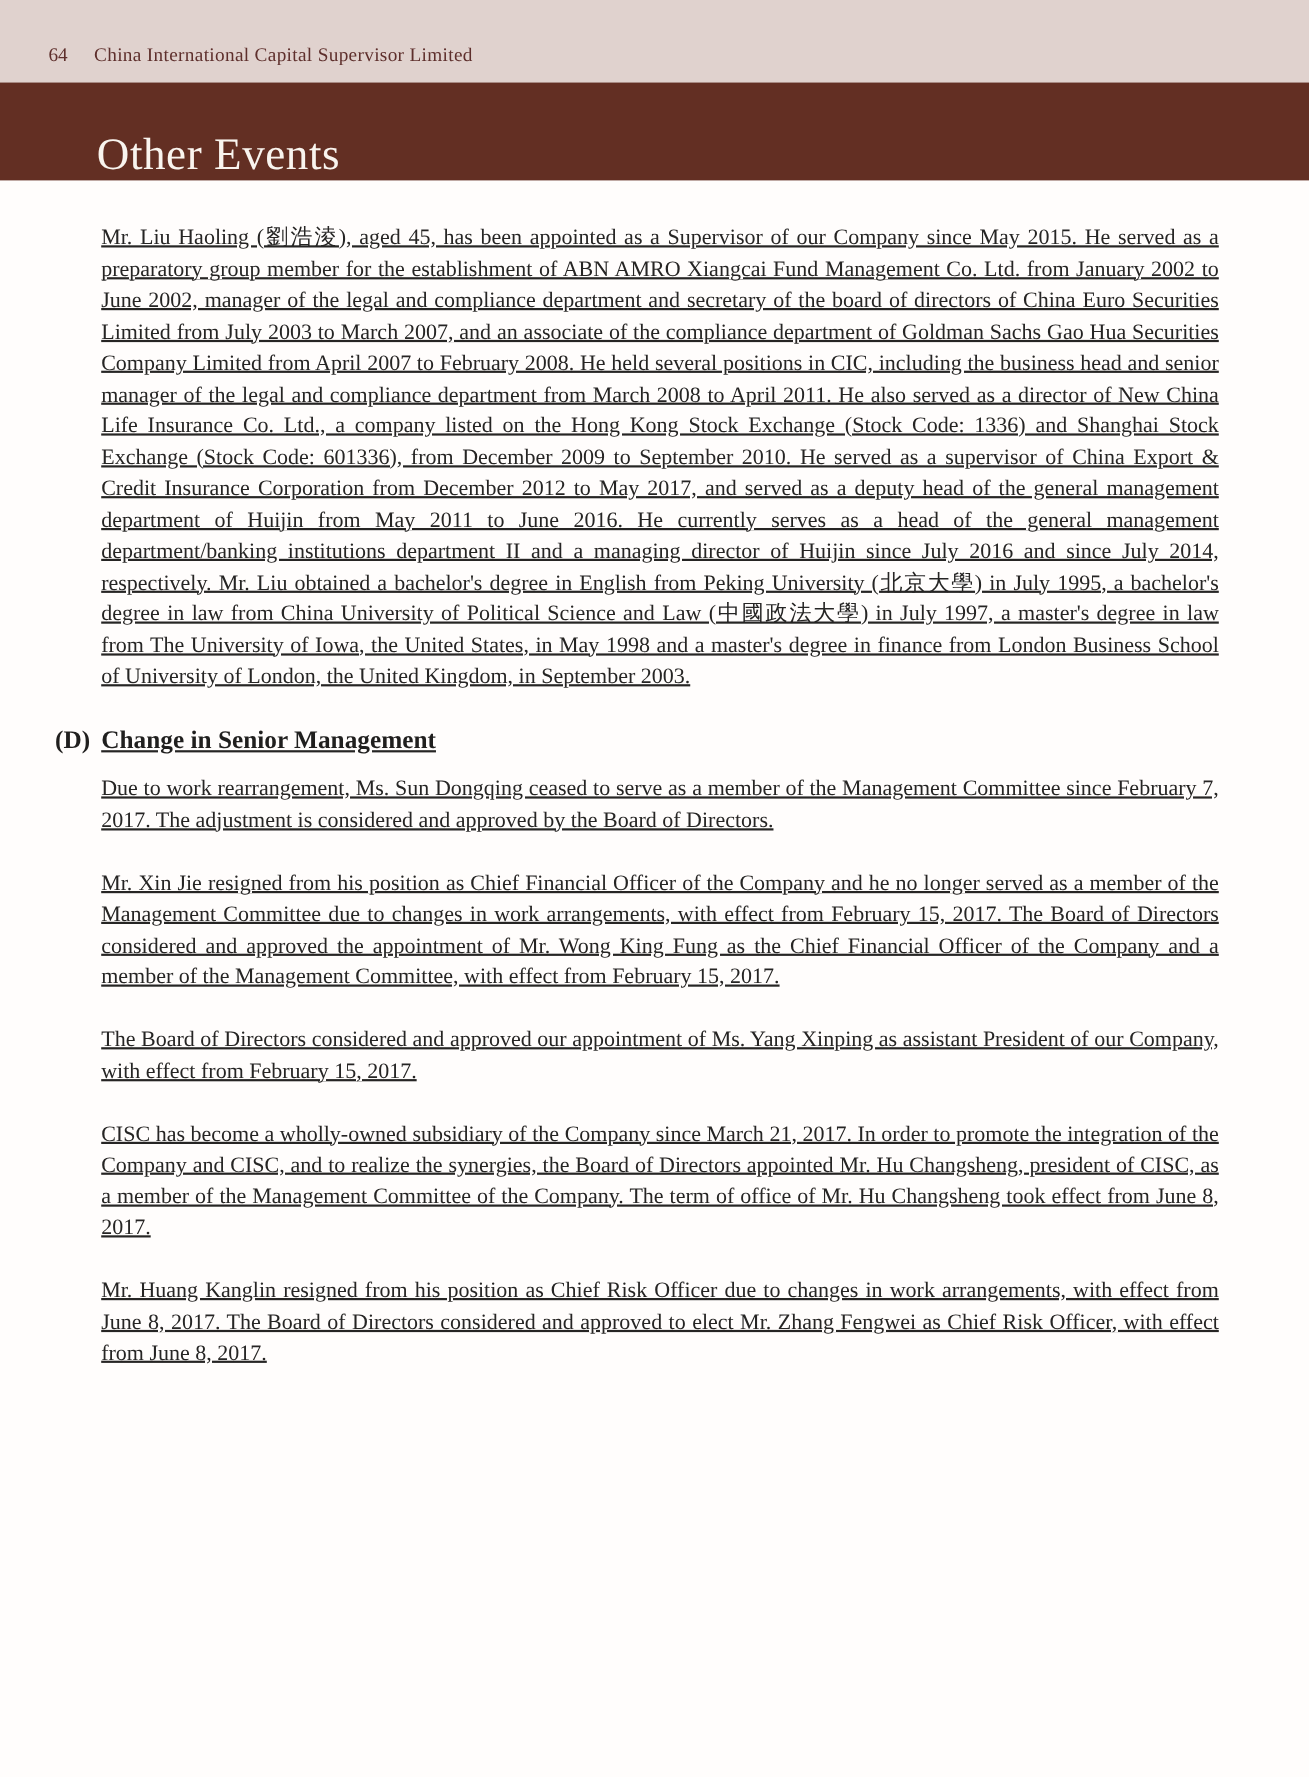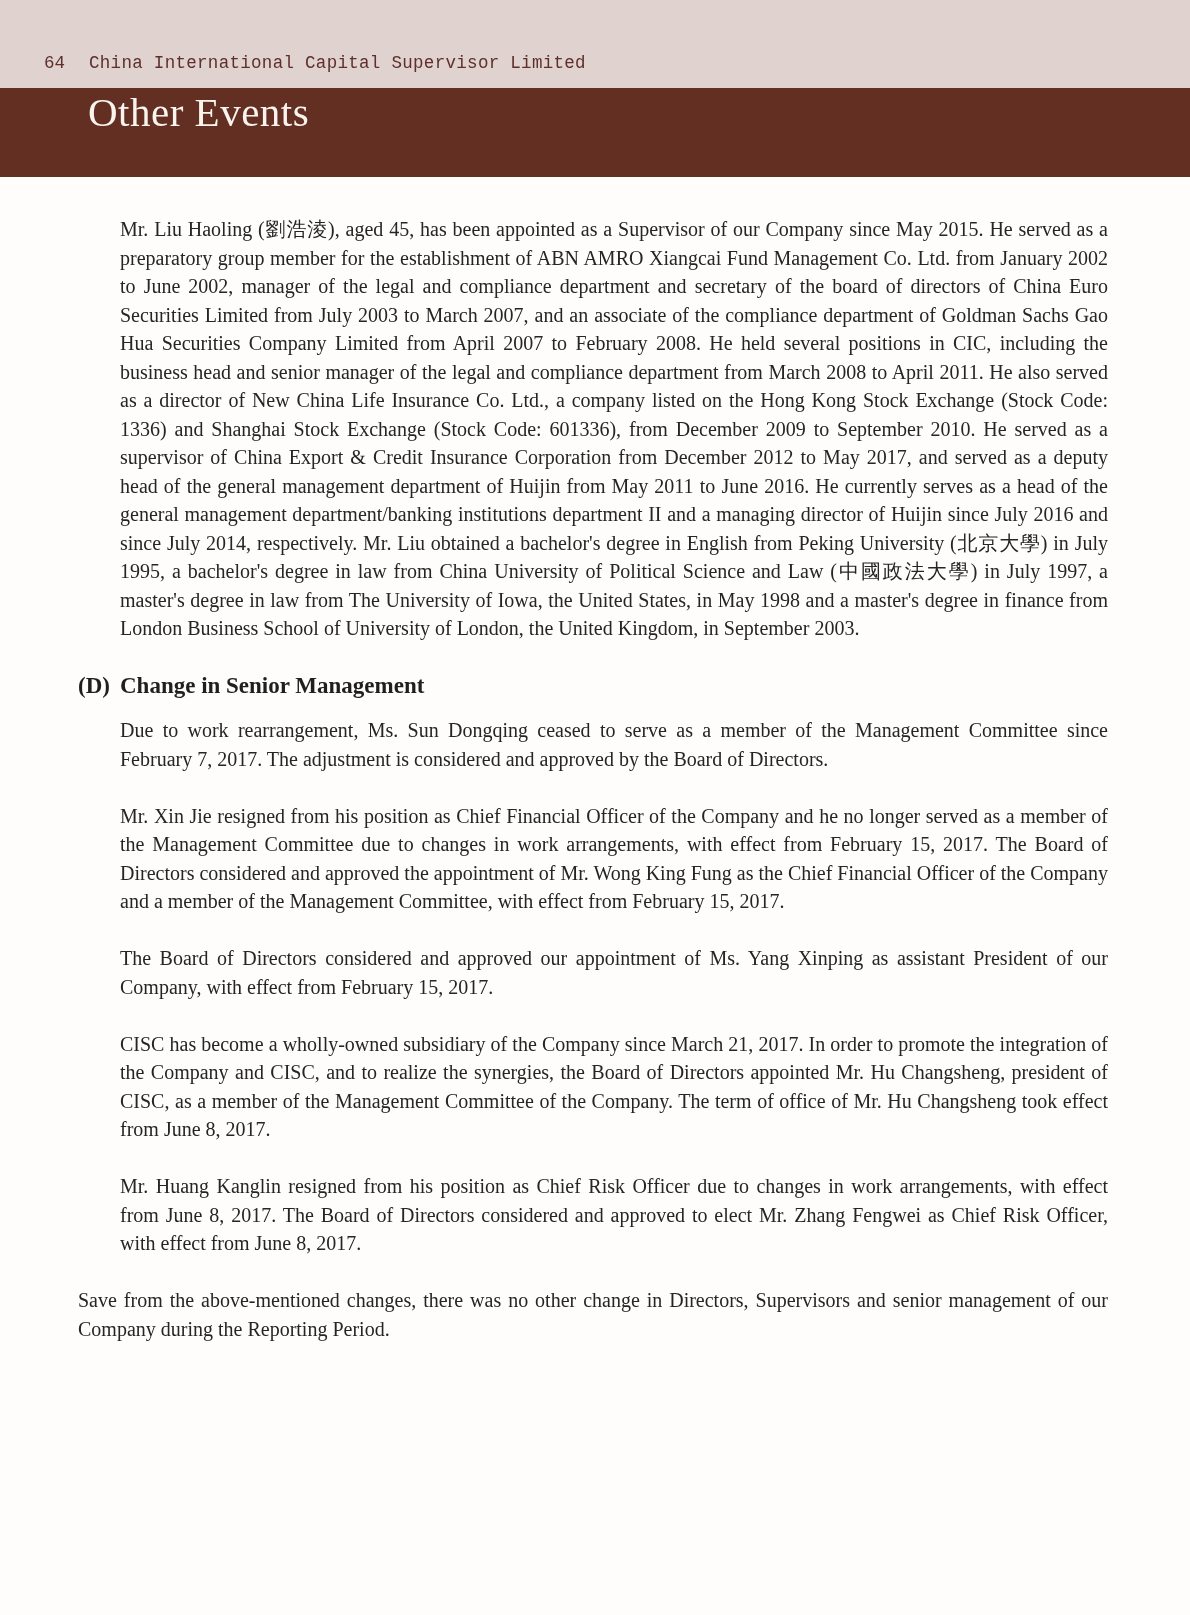--- a/index.html
+++ b/index.html
@@ -8,63 +8,63 @@
     position: relative;
     width: 1190px;
     height: 1615px;
     background: #fffdfc;
     font-family: "Liberation Serif", serif;
     overflow: hidden;
   }
 
   
   .band-top {
-    height: 88px;
+    height: 75px;
     background: #e0d2ce;
     box-sizing: border-box;
     display: flex;
     align-items: flex-end;
     padding: 0 0 15px 44px;
     color: #5e2f2c;
-    font-family: Liberation Mono, monospace;
   }
   .page-num {
     font-size: 17.5px;
     margin-right: 24px;
   }
   .company-name {
     font-size: 17.5px;
     letter-spacing: 0.3px;
   }
 
   
   .band-title {
     height: 89px;
     background: #632f23;
     box-sizing: border-box;
     display: flex;
-    align-items: flex-start;
+    align-items: flex-end;
     padding-left: 88px;
   }
   .band-title .page-title {
     color: #f9f4ee;
     font-size: 41px;
     font-weight: normal;
     margin: 0;
     letter-spacing: 0.5px;
   }
 
   
   .content {
     box-sizing: border-box;
-    padding: 38px 82px 0 120px;
+    padding: 38px 82px 0 92px;
     color: #262524;
     font-size: 20px;
     line-height: 28.5px;
     text-align: justify;
+    text-decoration: underline;
   }
   .content p {
     margin: 0 0 28.5px 0;
   }
 
   .section-heading {
     position: relative;
     font-size: 23px;
     line-height: 30px;
     font-weight: bold;
@@ -109,17 +109,16 @@
     <p>Due to work rearrangement, Ms. Sun Dongqing ceased to serve as a member of the Management Committee since February 7, 2017. The adjustment is considered and approved by the Board of Directors.</p>
 
     <p>Mr. Xin Jie resigned from his position as Chief Financial Officer of the Company and he no longer served as a member of the Management Committee due to changes in work arrangements, with effect from February 15, 2017. The Board of Directors considered and approved the appointment of Mr. Wong King Fung as the Chief Financial Officer of the Company and a member of the Management Committee, with effect from February 15, 2017.</p>
 
     <p>The Board of Directors considered and approved our appointment of Ms. Yang Xinping as assistant President of our Company, with effect from February 15, 2017.</p>
 
     <p>CISC has become a wholly-owned subsidiary of the Company since March 21, 2017. In order to promote the integration of the Company and CISC, and to realize the synergies, the Board of Directors appointed Mr. Hu Changsheng, president of CISC, as a member of the Management Committee of the Company. The term of office of Mr. Hu Changsheng took effect from June 8, 2017.</p>
 
     <p>Mr. Huang Kanglin resigned from his position as Chief Risk Officer due to changes in work arrangements, with effect from June 8, 2017. The Board of Directors considered and approved to elect Mr. Zhang Fengwei as Chief Risk Officer, with effect from June 8, 2017.</p>
 
-    <p class="closing-paragraph">Save from the above-mentioned changes, there was no other change in Directors, Supervisors and senior management of our Company during the Reporting Period.</p>
 
   </main>
 
 </div>
 
 </body></html>

